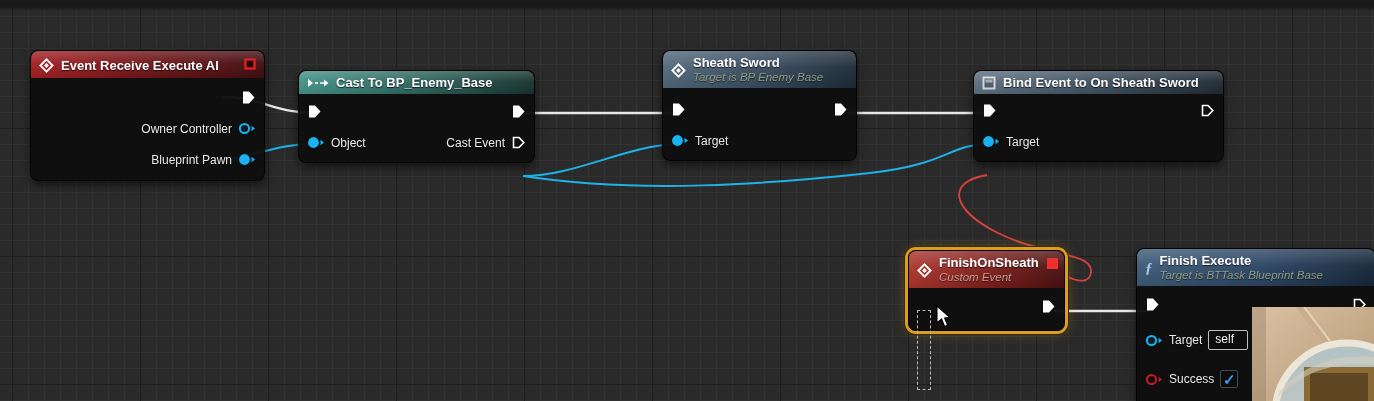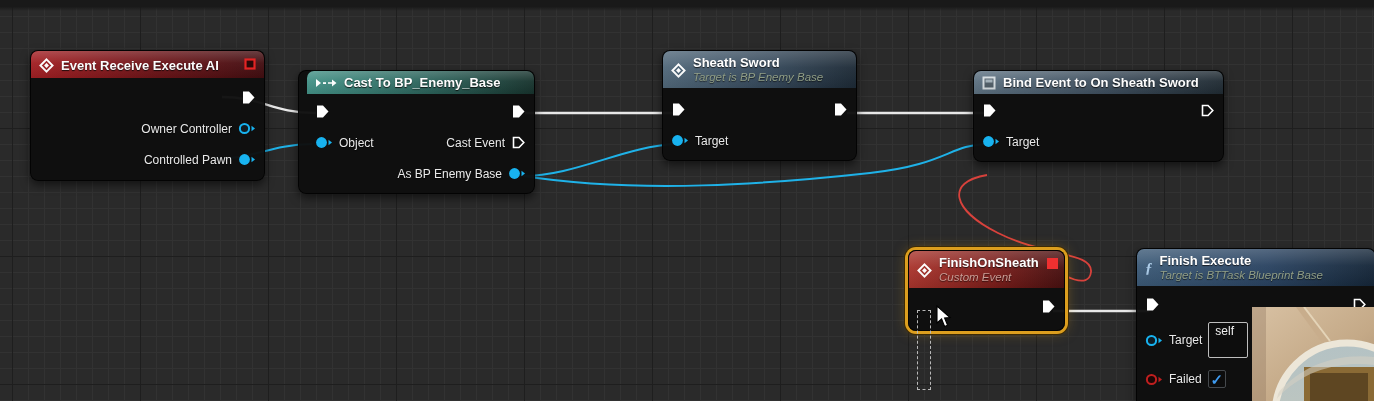--- a/index.html
+++ b/index.html
@@ -46,21 +46,21 @@
   .body { position:relative; }
   .row { display:flex; justify-content:space-between; align-items:center;
     height:31px; padding:0 8px; }
   .side { display:flex; align-items:center; gap:6px; }
   .plabel { font-size:12px; color:#e9e9e9; white-space:nowrap;
     text-shadow:0 1px 1px rgba(0,0,0,.7); }
 
   .ico { display:inline-flex; align-items:center; }
   .dlg { margin-left:auto; position:relative; z-index:1; }
 
-  .valuebox { min-width:40px; height:36px; background:#0d0d0d; border:1px solid #bdbdbd;
+  .valuebox { min-width:40px; height:20px; background:#0d0d0d; border:1px solid #bdbdbd;
     color:#f0f0f0; font-size:12px; font-family:"Liberation Sans",sans-serif;
     padding:1px 6px; border-radius:2px; }
   .checkbox { width:18px; height:18px; background:#0c0c0c; border:1px solid #45494d;
     border-radius:2px; display:flex; align-items:center; justify-content:center;
     color:#3f9bf0; font-size:15px; font-weight:bold; line-height:1; }
 
   .marquee { position:absolute; border:1px dashed #b9b9b9; background:transparent; }
   #webcam { position:absolute; left:1252px; top:307px; width:122px; height:94px; }
   #cursor { position:absolute; left:936px; top:305px; }
   .fico { font-style:italic; font-size:15px; font-weight:bold; color:#aacbe8;
@@ -113,31 +113,31 @@
           <span class="plabel">Owner Controller</span>
           <svg width="18" height="13" viewBox="0 0 18 13">
               <circle cx="6.5" cy="6.5" r="4.6" fill="#101c22" stroke="#18b3f0" stroke-width="2"></circle>
               <path d="M13.5 3.8 L17 6.5 L13.5 9.2 Z" fill="#18b3f0"></path>
             </svg>
         </span>
       </div>
       <div class="row">
         <span class="side"></span>
         <span class="side">
-          <span class="plabel">Controlled Pawn</span>
+          <span class="plabel">Blueprint Pawn</span>
           <svg width="18" height="13" viewBox="0 0 18 13">
               <circle cx="6.5" cy="6.5" r="5.4" fill="#18b3f0"></circle>
               <path d="M13.5 3.8 L17 6.5 L13.5 9.2 Z" fill="#18b3f0"></path>
             </svg>
         </span>
       </div>
     </div>
   </div>
 
-  <div class="node" style="left:298px; top:70px; width:237px;padding-left:8px;">
+  <div class="node" style="left:298px; top:70px; width:237px;">
     <div class="hdr hdr-cast" style="padding:4px 8px;">
       <span class="ico">
         <svg width="22" height="12" viewBox="0 0 22 12">
             <path d="M1 2 L1 10 L6 6 Z" fill="#fff"></path>
             <rect x="8" y="5.2" width="3" height="1.8" fill="#fff"></rect>
             <path d="M13 5.2 h4 v-2.6 L21.5 6 L17 9.4 v-2.6 h-4 Z" fill="#fff"></path>
           </svg>
       </span>
       <span class="ttl">Cast To BP_Enemy_Base</span>
     </div>
@@ -159,30 +159,20 @@
           <svg width="18" height="13" viewBox="0 0 18 13">
               <circle cx="6.5" cy="6.5" r="5.4" fill="#18b3f0"></circle>
               <path d="M13.5 3.8 L17 6.5 L13.5 9.2 Z" fill="#18b3f0"></path>
             </svg>
           <span class="plabel">Object</span>
         </span>
         <span class="side">
           <span class="plabel">Cast Event</span>
           <svg width="15" height="15" viewBox="0 0 15 15">
               <path d="M2.5 2.5 H8 L12.8 7.5 L8 12.5 H2.5 Z" fill="none" stroke="#fff" stroke-width="1.6"></path>
-            </svg>
-        </span>
-      </div>
-      <div class="row">
-        <span class="side"></span>
-        <span class="side">
-          <span class="plabel">As BP Enemy Base</span>
-          <svg width="18" height="13" viewBox="0 0 18 13">
-              <circle cx="6.5" cy="6.5" r="5.4" fill="#18b3f0"></circle>
-              <path d="M13.5 3.8 L17 6.5 L13.5 9.2 Z" fill="#18b3f0"></path>
             </svg>
         </span>
       </div>
     </div>
   </div>
 
   <div class="node" style="left:662px; top:50px; width:195px;">
     <div class="hdr hdr-sheath">
       <span class="ico">
         <svg width="15" height="15" viewBox="0 0 16 16">
@@ -318,21 +308,21 @@
           <span class="valuebox">self</span>
         </span>
         <span class="side"></span>
       </div>
       <div class="row" style="height:38px;">
         <span class="side">
           <svg width="18" height="13" viewBox="0 0 18 13">
               <circle cx="6.5" cy="6.5" r="4.6" fill="#1d0606" stroke="#c01f1f" stroke-width="2"></circle>
               <path d="M13.5 3.8 L17 6.5 L13.5 9.2 Z" fill="#c01f1f"></path>
             </svg>
-          <span class="plabel">Failed</span>
+          <span class="plabel">Success</span>
           <span class="checkbox">✓</span>
         </span>
         <span class="side"></span>
       </div>
     </div>
   </div>
 
   <div class="marquee" style="left:917px; top:310px; width:14px; height:80px;"></div>
 
   <svg id="webcam" viewBox="0 0 122 94">

